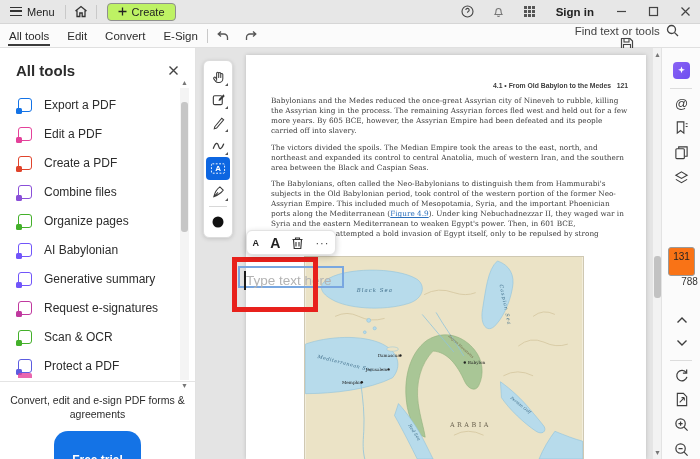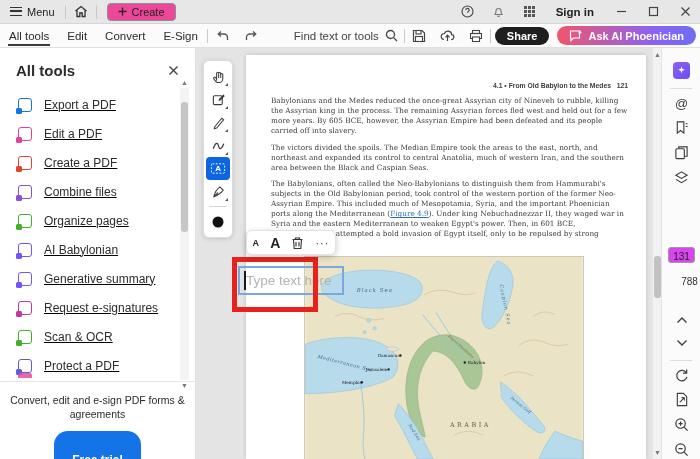--- a/index.html
+++ b/index.html
@@ -10,40 +10,40 @@
   
   .titlebar { position:absolute; left:0; top:0; width:700px; height:24px; background:#e7e7e7; display:flex; align-items:center; font-size:11px; color:#222; border-bottom:1px solid #d6d6d6; }
   .tb-group { display:flex; align-items:center; height:100%; }
   .menu-btn { display:flex; align-items:center; gap:5px; padding:0 10px; height:100%; cursor:default; }
   .hamburger { width:12px; height:9px; border-top:1.5px solid #333; border-bottom:1.5px solid #333; position:relative; }
   .hamburger::after{ content:""; position:absolute; left:0; top:2.2px; width:12px; height:1.5px; background:#333; }
   .tb-sep { width:1px; height:14px; background:#c9c9c9; }
   .icon-btn { display:flex; align-items:center; justify-content:center; padding:0 8px; height:100%; color:#333; }
   .doc-tab { display:flex; align-items:center; gap:6px; height:100%; padding:0 9px; background:#ececec; border-left:1px solid #d9d9d9; border-right:1px solid #d9d9d9; max-width:210px; }
   .doc-tab .title { white-space:nowrap; overflow:hidden; text-overflow:ellipsis; max-width:150px; font-size:11px; }
-  .create-btn { display:flex; align-items:center; gap:5px; margin-left:10px; padding:2px 10px; border:1px solid #8f8f8f; border-radius:4px; background:#ec4899; font-size:11px; color:#222; }
+  .create-btn { display:flex; align-items:center; gap:5px; margin-left:10px; padding:2px 10px; border:1px solid #8f8f8f; border-radius:4px; background:#bef264; font-size:11px; color:#222; }
   .tb-right { margin-left:auto; display:flex; align-items:center; gap:2px; height:100%; }
   .signin { font-weight:bold; font-size:11.5px; padding:0 10px; }
   .winbtn { width:30px; height:100%; display:flex; align-items:center; justify-content:center; color:#444; }
 
   
   .toolbar { position:absolute; left:0; top:24px; width:700px; height:24px; background:#fbfbfb; border-bottom:1px solid #e0e0e0; display:flex; align-items:center; font-size:11.5px; color:#2c2c2c; }
   .nav-item { padding:0 9px; height:100%; display:flex; align-items:center; position:relative; }
   .nav-item.active::after { content:""; position:absolute; left:8px; right:8px; bottom:1px; height:2px; background:#3b3b3b; }
   .tool-ic { padding:0 7px; color:#555; display:flex; align-items:center; height:100%; }
   .find { display:flex; align-items:center; gap:6px; color:#444; padding:0 6px; }
   .pill { border-radius:12px; font-size:11px; display:flex; align-items:center; gap:5px; padding:3px 12px; margin:0 4px; }
   .share-pill { background:#1e1e1e; color:#fff; font-weight:bold; }
   .ai-pill { background:linear-gradient(90deg,#f1556b,#8a63f4 70%,#6d6df2); color:#fff; font-weight:bold; }
 
   
   .sidebar { position:absolute; left:0; top:48px; width:196px; height:411px; background:#fff; border-right:1px solid #e2e2e2; }
   .sb-head { display:flex; align-items:center; justify-content:space-between; padding:14px 16px 8px 16px; }
   .sb-title { font-size:15px; font-weight:bold; color:#2c2c2c; }
-  .sb-list { position:absolute; left:0; top:42px; width:180px; height:288px; overflow:hidden;text-decoration:underline; }
+  .sb-list { position:absolute; left:0; top:42px; width:180px; height:288px; overflow:hidden; }
   .sb-item { display:flex; align-items:center; gap:12px; padding:7px 0 7px 18px; height:29px; font-size:12px; color:#2c2c2c; cursor:default; }
   .sb-ic { width:14px; height:14px; border:1.7px solid currentColor; border-radius:3px; position:relative; flex:none; }
   .sb-ic::after { content:""; position:absolute; left:-3px; bottom:-3px; width:6px; height:6px; background:currentColor; border-radius:1.5px; }
   .sb-sliver { position:absolute; left:18px; top:325px; width:14px; height:5px; background:#e4419a; border-radius:2px 2px 0 0; opacity:.8; }
   .sb-scroll { position:absolute; right:6px; top:40px; width:9px; height:292px; background:#f4f4f4; }
   .sb-scroll .thumb { position:absolute; left:1px; top:14px; width:7px; height:130px; background:#c6c6c6; border-radius:3px; }
   .scroll-arrow { position:absolute; left:0; width:9px; text-align:center; font-size:7px; color:#777; line-height:9px; }
   .sb-footer { position:absolute; left:0; bottom:0; width:195px; height:78px; border-top:1px solid #e4e4e4; text-align:center; padding-top:12px; }
   .sb-footer .txt { font-size:10.5px; color:#2c2c2c; line-height:1.3; }
   .trial-btn { margin-top:10px; display:inline-block; background:#1473e6; color:#fff; font-weight:bold; font-size:12px; padding:22px 18px; border-radius:14px; border:none; }
@@ -62,35 +62,35 @@
   .qt.sel { background:#0d66e1; color:#fff; }
   .qt-div { width:18px; height:1px; background:#d8d8d8; margin:3px 0; }
 
   
   .edit-tb { position:absolute; left:246px; top:230px; width:90px; height:25px; background:#fff; border:1px solid #e3e3e3; border-radius:6px; box-shadow:0 2px 6px rgba(0,0,0,.2); display:flex; align-items:center; justify-content:space-around; z-index:7; color:#222; }
   .etb-a1 { font-size:9px; font-weight:bold; }
   .etb-a2 { font-size:14px; font-weight:bold; }
   .etb-more { font-size:11px; letter-spacing:1px; color:#444; }
 
   
-  .textbox { position:absolute; left:238px; top:266px; width:106px; height:29px; border:2px solid #79a7e0; z-index:5; }
+  .textbox { position:absolute; left:238px; top:266px; width:106px; height:22px; border:2px solid #79a7e0; z-index:5; }
   .placeholder { font-size:13.5px; color:#b3b3b3; line-height:25px; padding-left:6px; white-space:nowrap; overflow:hidden; }
   .caret { position:absolute; left:4px; top:3px; width:1.5px; height:19px; background:#1a1a1a; }
   .redbox { position:absolute; left:232px; top:257px; width:86px; height:55px; border:5px solid #e8211c; z-index:6; }
 
   
   .doc-scroll { position:absolute; left:652px; top:48px; width:9px; height:411px; background:#f2f2f2; border-left:1px solid #e5e5e5; }
   .doc-scroll .thumb { position:absolute; left:1px; top:208px; width:7px; height:42px; background:#c2c2c2; border-radius:3px; }
 
   
   .rail { position:absolute; left:661px; top:48px; width:39px; height:411px; background:#fbfbfb; border-left:1px solid #e3e3e3; }
   .rail-ic { position:absolute; left:0; width:39px; display:flex; justify-content:center; color:#3d3d3d; }
   .rail-div { position:absolute; left:8px; width:22px; height:1px; background:#dcdcdc; }
   .ai-chip { width:17px; height:17px; border-radius:4px; background:linear-gradient(135deg,#8a63f4,#6d4df0); display:flex; align-items:center; justify-content:center; }
-  .pagebox { position:absolute; left:6px; top:199px; width:27px; height:16px; border:1px solid #9a9a9a; border-radius:3px; background:#d946ef; font-size:10px; color:#222; text-align:center; line-height:18px; }
+  .pagebox { position:absolute; left:6px; top:199px; width:27px; height:29px; border:1px solid #9a9a9a; border-radius:3px; background:#f97316; font-size:10px; color:#222; text-align:center; line-height:18px; }
   .pagetotal { position:absolute; left:0; top:228px; width:39px; text-align:center; font-size:10px; color:#333;padding-left:16px; }
 </style>
 </head>
 <body>
 
 <div class="titlebar">
   <div class="tb-group">
     <div class="menu-btn">
       <span class="hamburger"></span>
       <span>Menu</span>
@@ -164,21 +164,21 @@
   <div class="tool-ic">
     <svg width="15" height="13" viewBox="0 0 15 13">
         <path d="M12.5 11 V8.5 a3.5 3.5 0 0 0 -3.5 -3.5 H3.5 M6 2.5 L3.2 5 L6 7.5" fill="none" stroke="#555" stroke-width="1.3"></path>
       </svg>
   </div>
   <div class="tool-ic">
     <svg width="15" height="13" viewBox="0 0 15 13">
         <path d="M2.5 11 V8.5 a3.5 3.5 0 0 1 3.5 -3.5 H11.5 M9 2.5 L11.8 5 L9 7.5" fill="none" stroke="#555" stroke-width="1.3"></path>
       </svg>
   </div>
-  <div class="tb-right" style="gap:0;">
+  <div class="tb-right" style="gap:0;flex-direction:column;">
     <div class="find">
       <span>Find text or tools</span>
       <svg width="13" height="13" viewBox="0 0 13 13">
           <circle cx="5.5" cy="5.5" r="4" fill="none" stroke="#444" stroke-width="1.3"></circle>
           <path d="M8.6 8.6 L12 12" stroke="#444" stroke-width="1.3"></path>
         </svg>
     </div>
     <div class="tb-sep"></div>
     <div class="tool-ic">
       <svg width="14" height="14" viewBox="0 0 14 14">

